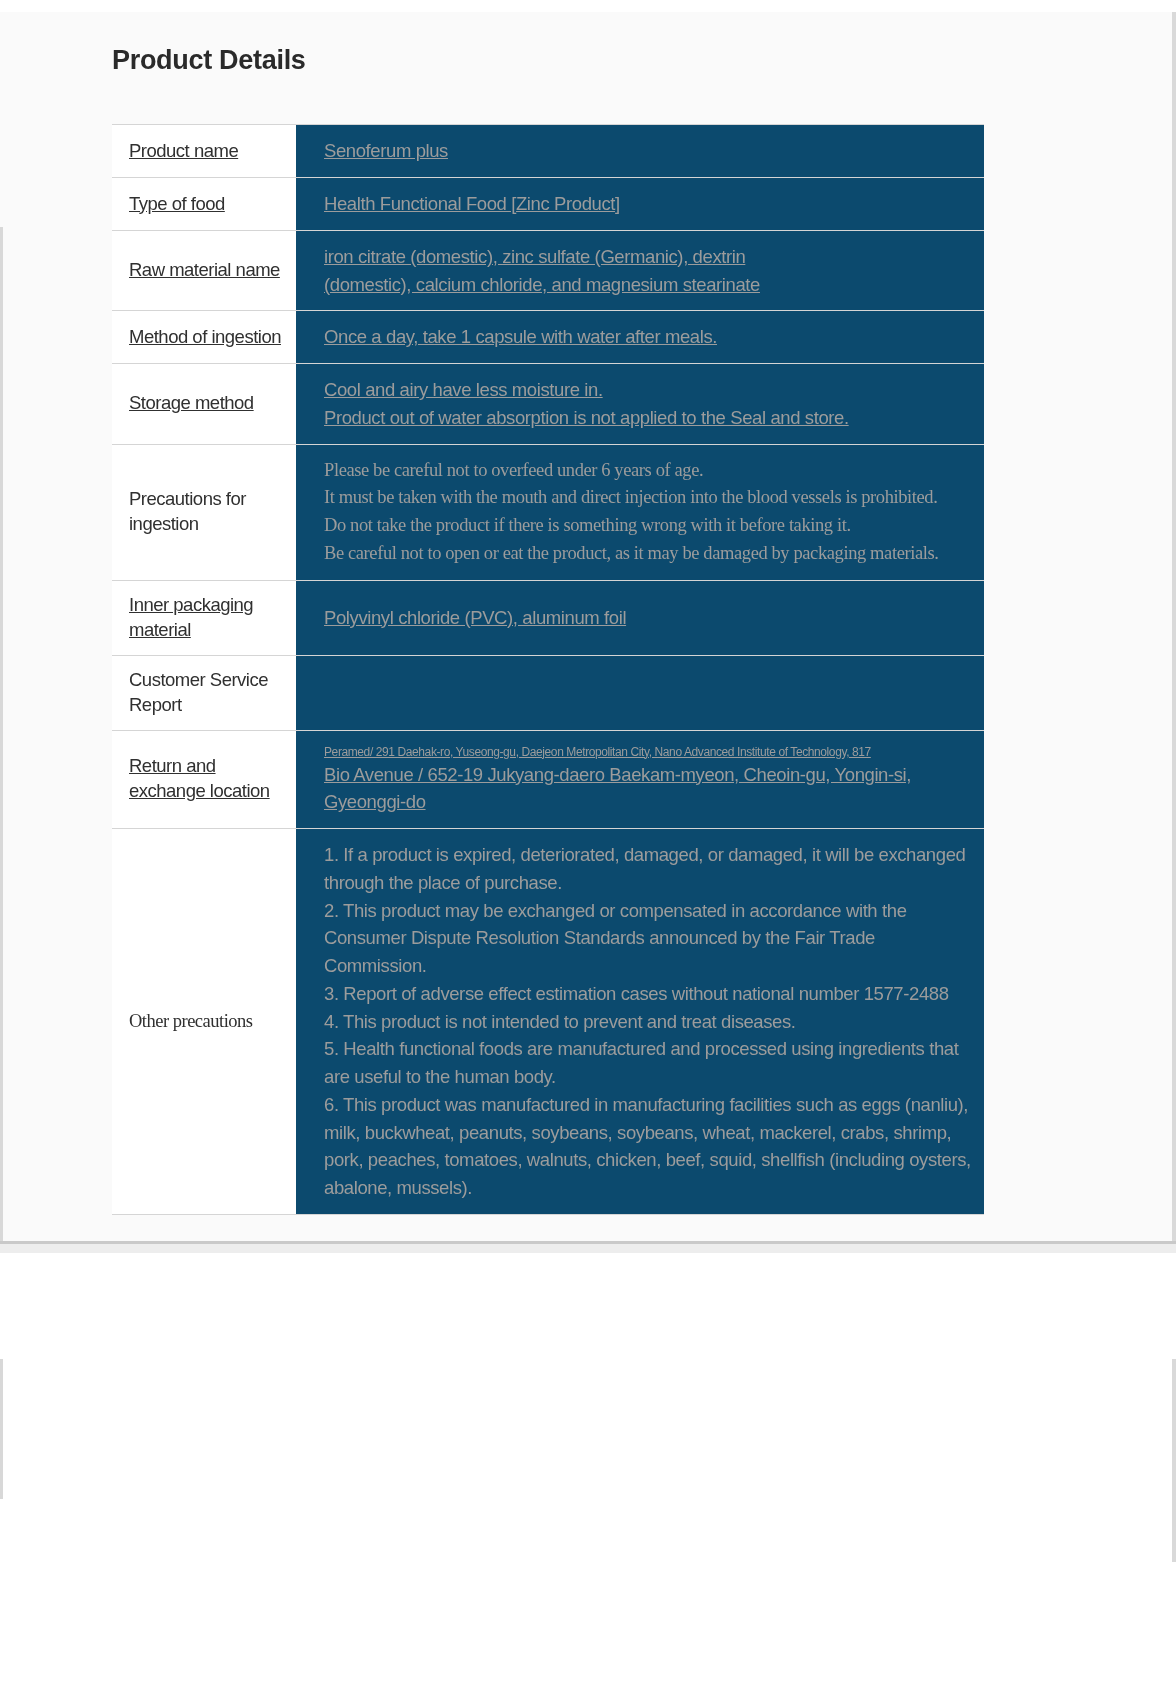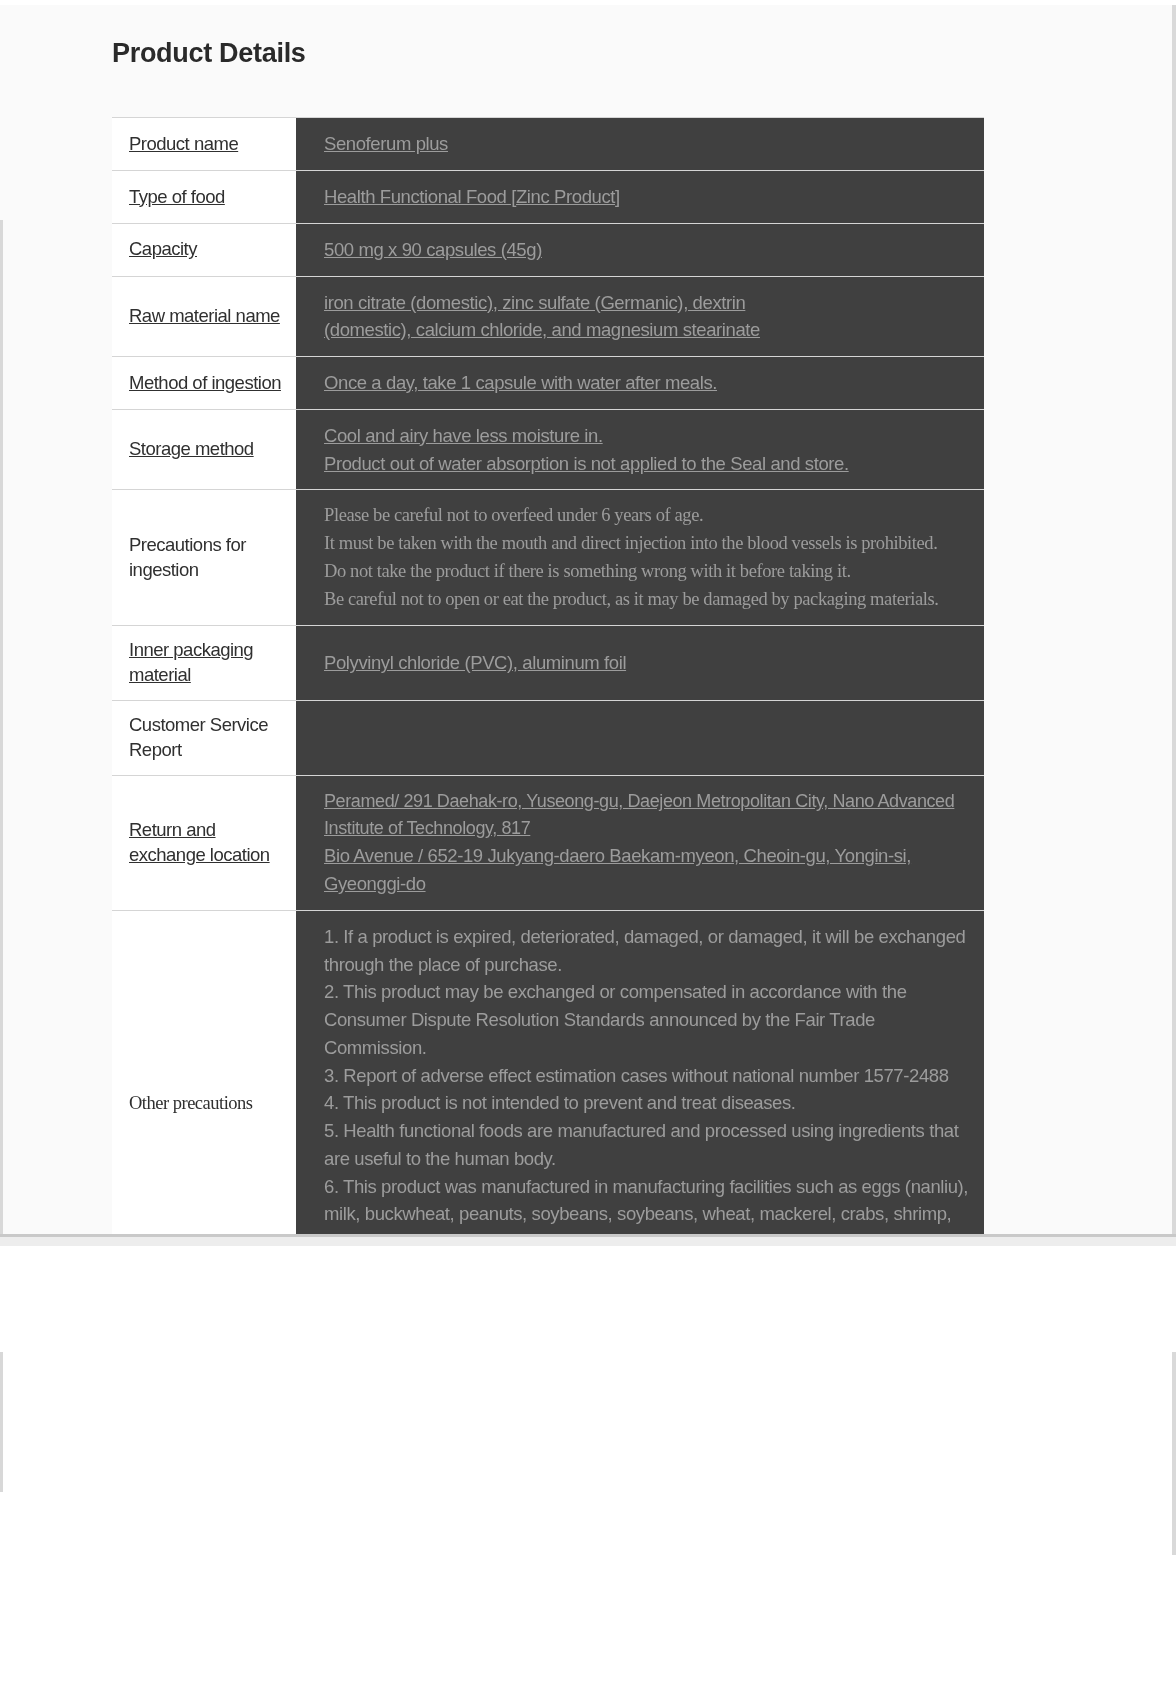--- a/index.html
+++ b/index.html
@@ -12,21 +12,21 @@
     height: 1695px;
     font-family: "Liberation Sans", sans-serif;
     position: relative;
     overflow: hidden;
   }
 
   
   .page {
     position: absolute;
     left: 0;
-    top: 5px;
+    top: 12px;
     width: 1176px;
     height: 1347px;
     background: #fafafa;
     box-sizing: border-box;
   }
 
   
   .edge-rail-left {
     position: absolute;
     left: 0;
@@ -103,21 +103,21 @@
     vertical-align: middle;
     padding: 12px 0 12px 17px;
     font-weight: normal;
     font-size: 18.5px;
     color: #303030;
     line-height: 1.35;
     letter-spacing: -0.5px;
     box-sizing: border-box;
   }
   table.spec td {
-    background: #404040;
+    background: #0c4a6e;
     vertical-align: middle;
     padding: 12px 10px 12px 28px;
     font-size: 18.5px;
     color: #9c9c9c;
     line-height: 1.5;
     letter-spacing: -0.4px;
     box-sizing: border-box;
   }
 
   
@@ -133,21 +133,21 @@
   }
   th.big {
     font-size: 19.5px;
     padding-left: 22px;
   }
   td.addr {
     font-size: 15px;
     line-height: 1.6;
   }
   td.addr .lead {
-    font-size: 18px;
+    font-size: 12px;
   }
   td.other {
     font-size: 15.5px;
     line-height: 1.78;
     padding-top: 26px;
     padding-bottom: 26px;
   }
   th.other-head {
     font-size: 20px;
     vertical-align: middle;
@@ -182,26 +182,20 @@
             <tr class="row-tall">
               <th>Product name</th>
               <td>
                 <span class="line">Senoferum plus</span>
               </td>
             </tr>
             <tr class="row-tall">
               <th>Type of food</th>
               <td>
                 <span class="line">Health Functional Food [Zinc Product]</span>
-              </td>
-            </tr>
-            <tr class="row-tall">
-              <th>Capacity</th>
-              <td>
-                <span class="line">500 mg x 90 capsules (45g)</span>
               </td>
             </tr>
             <tr class="row-tall">
               <th>Raw material name</th>
               <td>
                 <span class="line">iron citrate (domestic), zinc sulfate (Germanic), dextrin</span>
                 <span class="line">(domestic), calcium chloride, and magnesium stearinate</span>
               </td>
             </tr>
             <tr class="row-tall">

